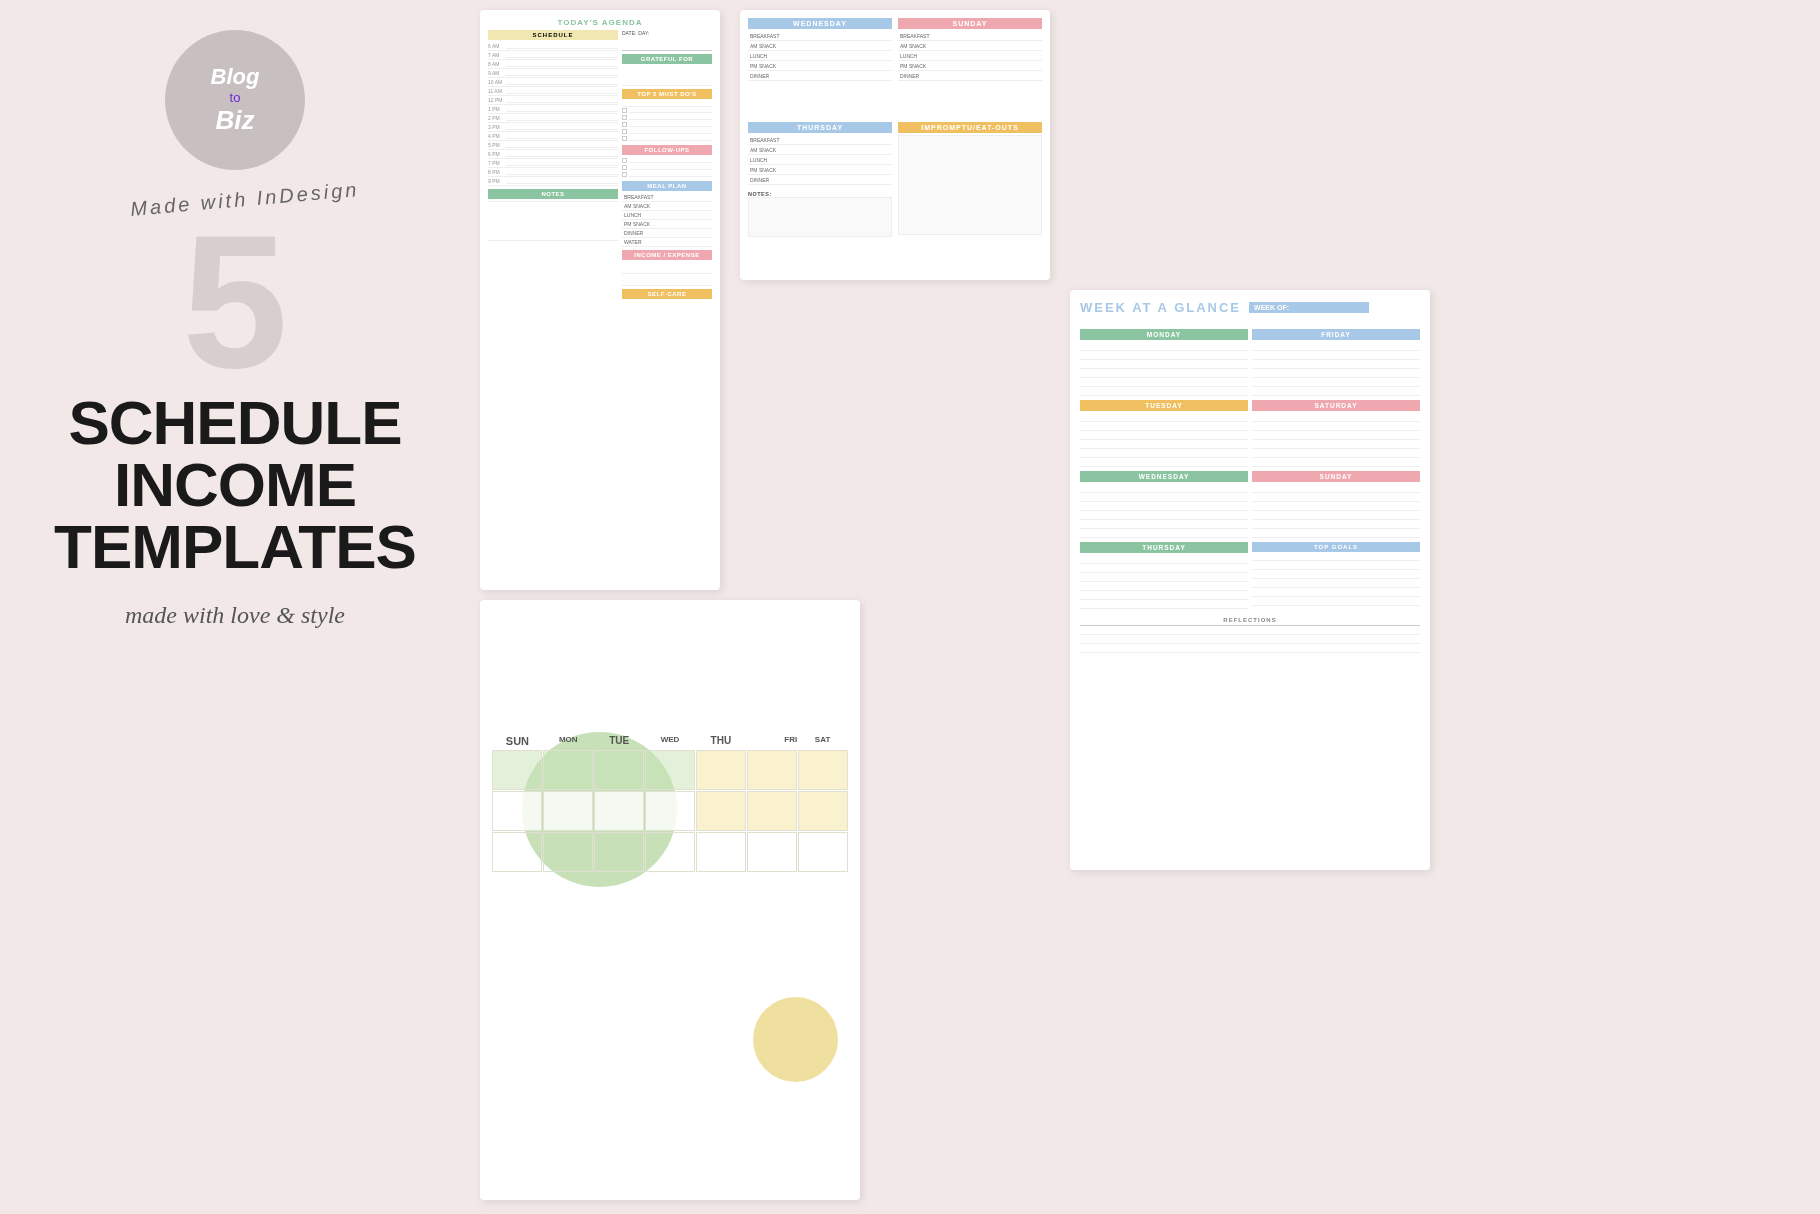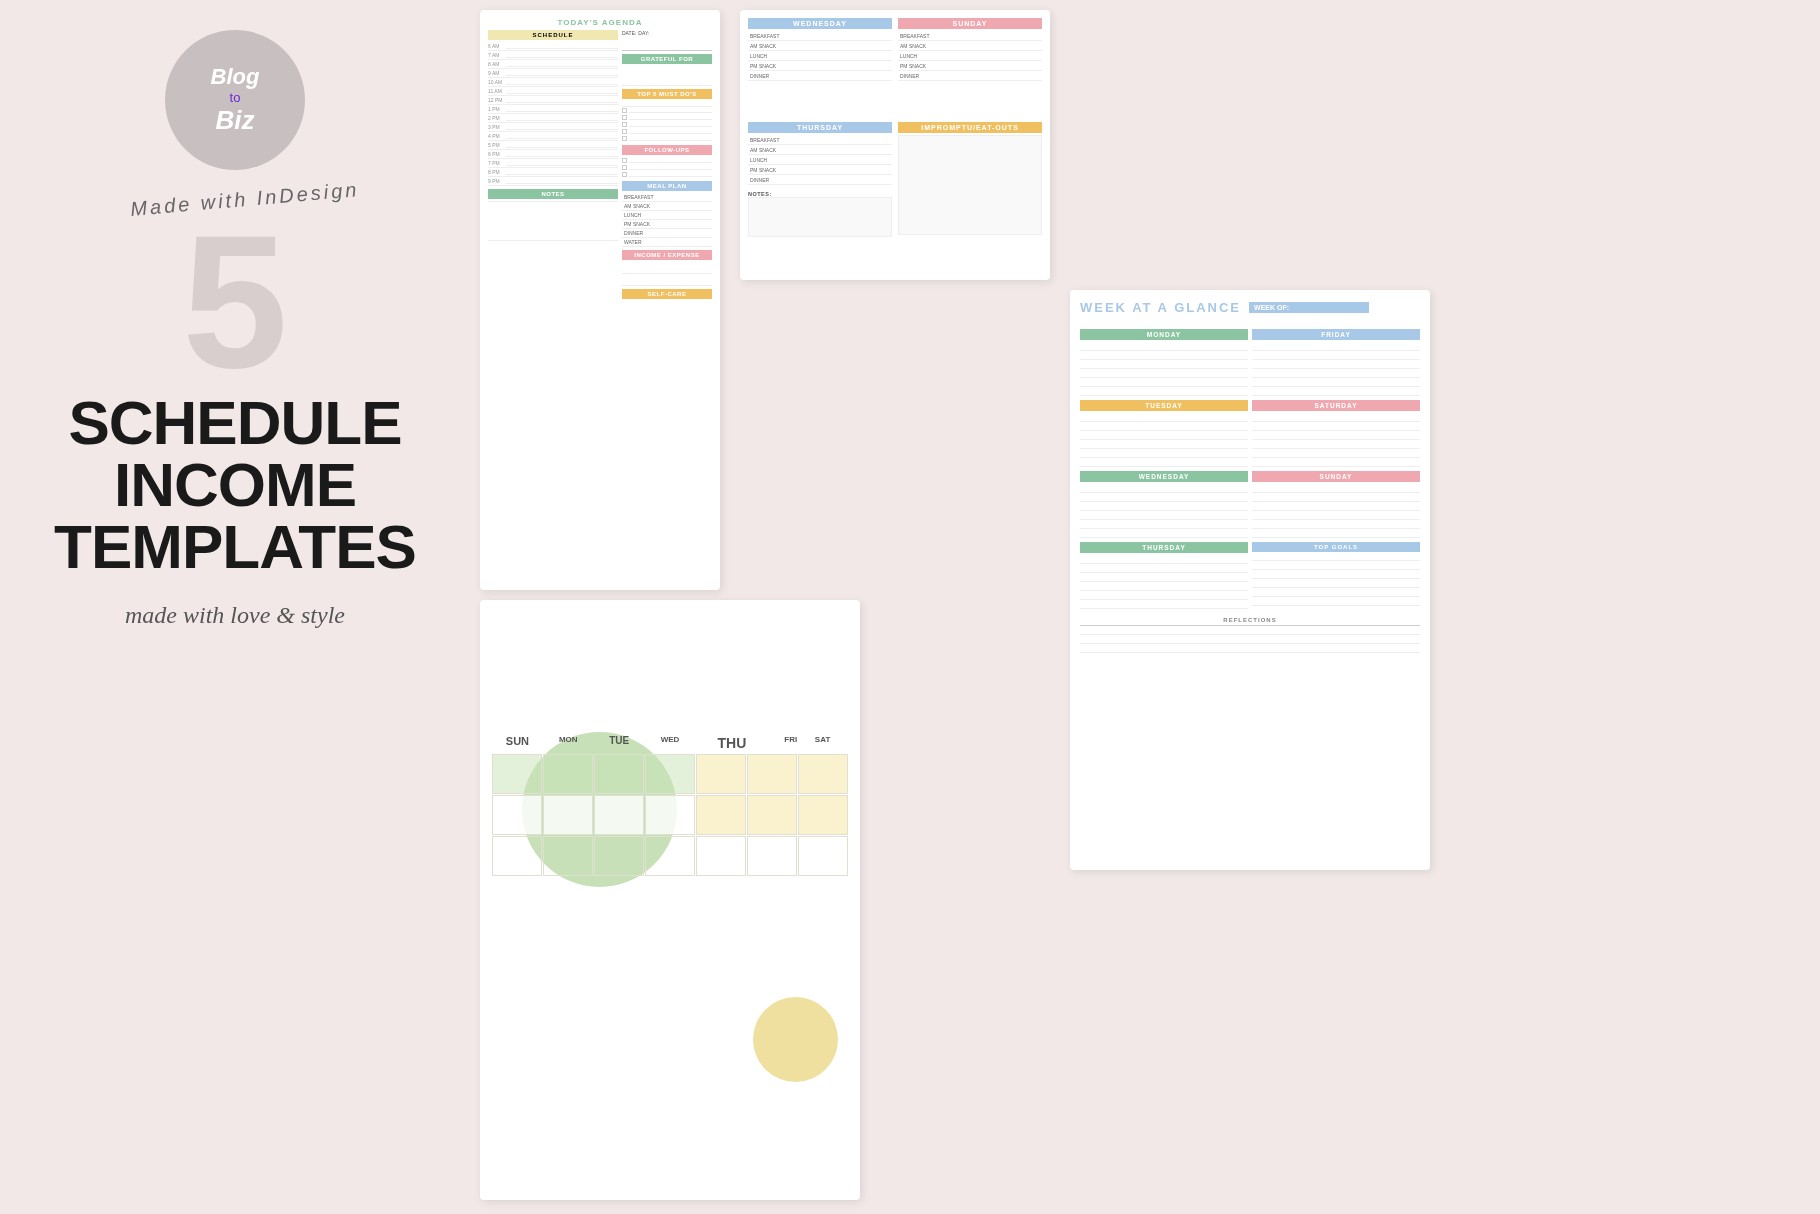--- a/index.html
+++ b/index.html
@@ -625,21 +625,21 @@
 
   <div style="position:relative;height:350px;">
 
     <div style="position:absolute;width:155px;height:155px;border-radius:50%;background:#c8e0b8;left:30px;top:0;z-index:0;"></div>
 
     <div style="display:grid;grid-template-columns:repeat(7,1fr);position:relative;z-index:2;margin-top:120px;">
       <div style="font-size:11px;font-weight:bold;color:#555;text-align:center;padding:3px 0;">SUN</div>
       <div style="font-size:8px;font-weight:bold;color:#555;text-align:center;padding:3px 0;">MON</div>
       <div style="font-size:10px;font-weight:bold;color:#555;text-align:center;padding:3px 0;">TUE</div>
       <div style="font-size:8px;font-weight:bold;color:#555;text-align:center;padding:3px 0;">WED</div>
-      <div style="font-size:14px;font-weight:bold;color:#555;text-align:right;padding:3px 0;">THU</div>
+      <div style="font-size:10px;font-weight:bold;color:#555;text-align:center;padding:3px 0;">THU</div>
       <div style="font-size:8px;font-weight:bold;color:#555;text-align:right;padding:3px 0;">FRI</div>
       <div style="font-size:8px;font-weight:bold;color:#555;text-align:center;padding:3px 0;">SAT</div>
     </div>
 
     <div style="display:grid;grid-template-columns:repeat(7,1fr);gap:1px;position:relative;z-index:2;">
 
       <div style="border:1px solid #e0e0d0;height:40px;background:rgba(200,228,184,0.5);"></div>
       <div style="border:1px solid #e0e0d0;height:40px;background:rgba(200,228,184,0.5);"></div>
       <div style="border:1px solid #e0e0d0;height:40px;background:rgba(200,228,184,0.5);"></div>
       <div style="border:1px solid #e0e0d0;height:40px;background:rgba(200,228,184,0.5);"></div>

